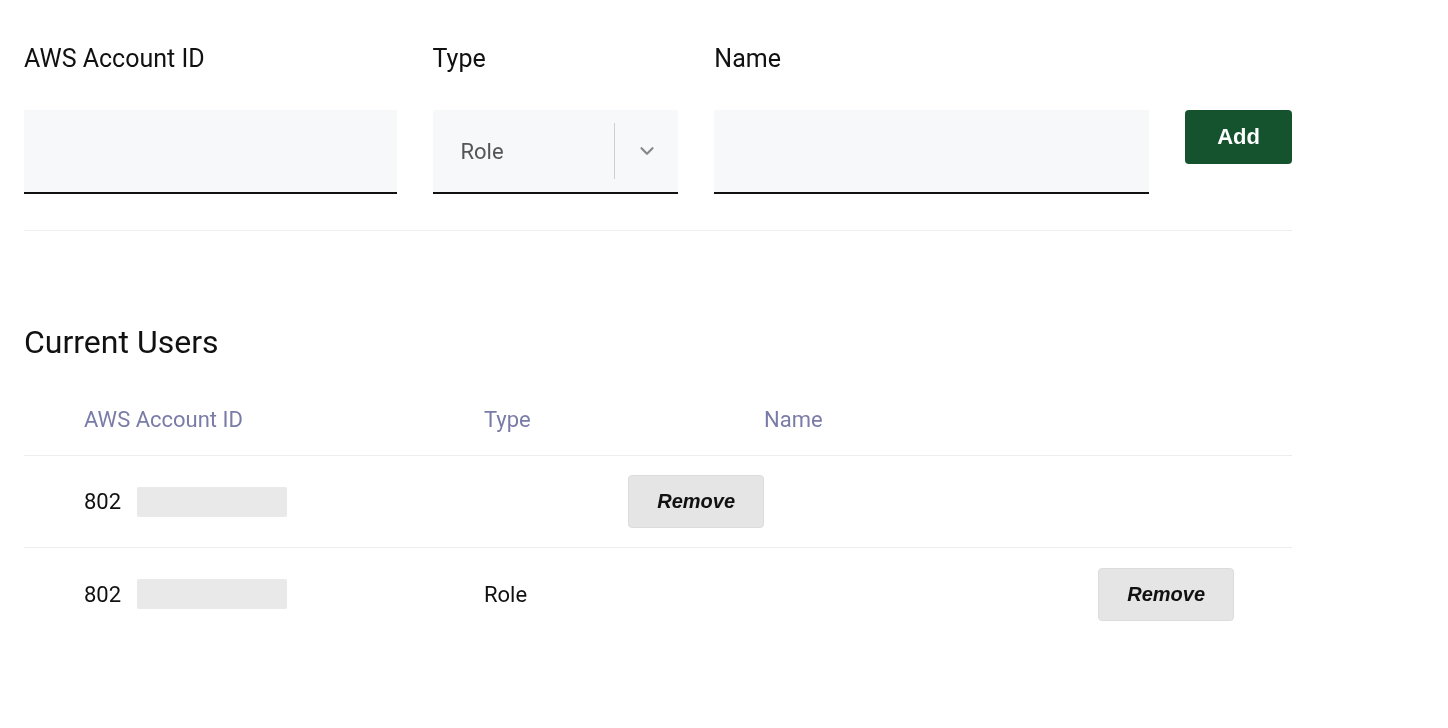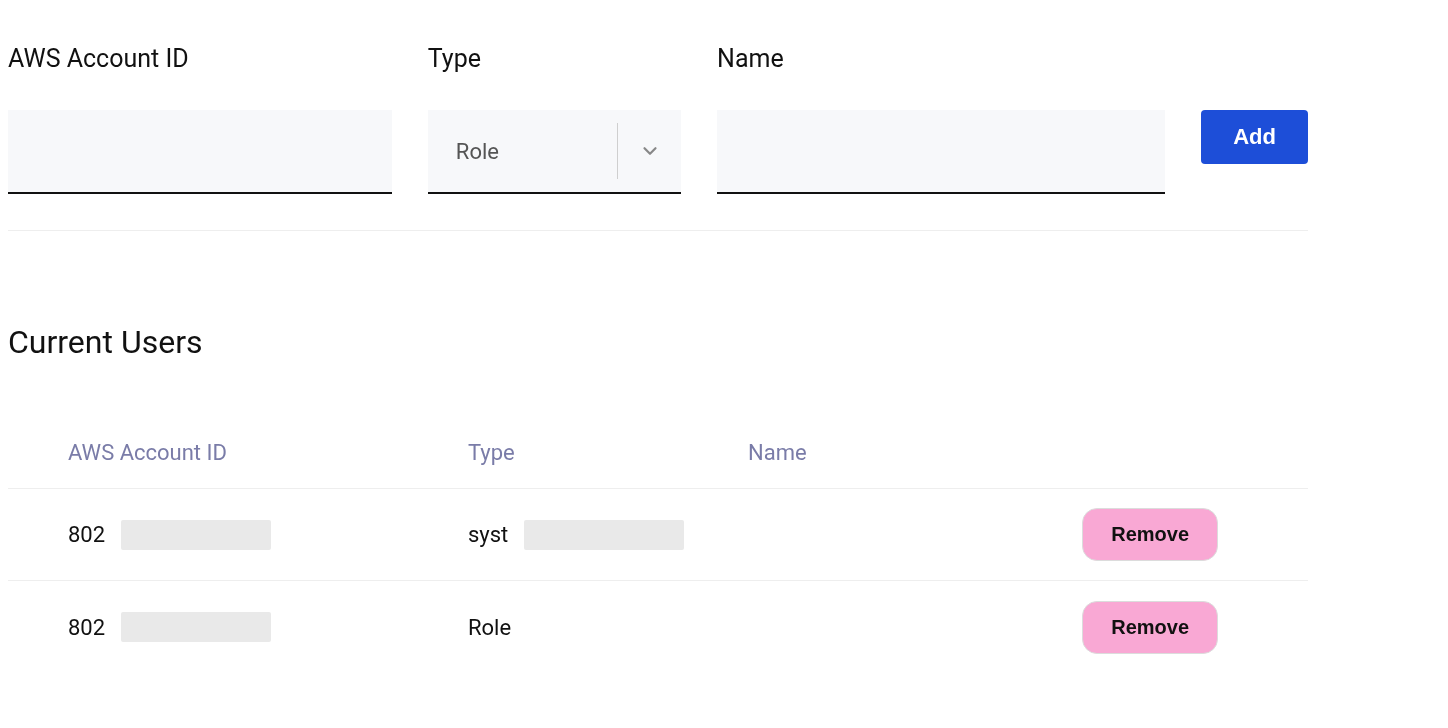--- a/index.html
+++ b/index.html
@@ -6,21 +6,21 @@
   html, body {
     margin: 0;
     padding: 0;
     background: #ffffff;
     font-family: -apple-system, BlinkMacSystemFont, "Segoe UI", Roboto, Helvetica, Arial, sans-serif;
     color: #111;
     font-size: 16px;
   }
   .page {
     width: 1316px;
-    padding: 0 8px;
+    padding: 0 24px;
   }
 
   
   .form-row {
     display: flex;
     align-items: flex-start;
     gap: 36px;
     padding-top: 44px;
     padding-bottom: 36px;
     border-bottom: 1px solid #eeeeee;
@@ -74,36 +74,36 @@
     justify-content: center;
   }
   .select-chevron-wrap svg { stroke: #888; }
 
   .add-area {
     display: flex;
     align-items: center;
     padding-top: 66px; 
   }
   .add-button {
-    background: #1d4ed8;
+    background: #14532d;
     color: #ffffff;
     font-size: 22px;
     font-weight: 600;
     border: none;
     border-radius: 4px;
     padding: 14px 32px;
     cursor: pointer;
   }
 
   
   .section-heading {
     font-size: 32px;
     font-weight: 400;
     color: #111;
-    margin: 92px 0 56px 0;
+    margin: 92px 0 23px 0;
   }
 
   
   .users-table {
     width: 100%;
   }
   .table-head, .table-row {
     display: grid;
     grid-template-columns: 400px 280px 470px 1fr;
     align-items: center;
@@ -136,28 +136,29 @@
   }
   .redact-short  { width: 150px; }
   .redact-med    { width: 160px; }
   .redact-long   { width: 262px; }
 
   .action-cell {
     display: flex;
     justify-content: flex-end;
   }
   .remove-button {
-    background: #f9a8d4;
+    background: #e5e5e5;
     border: 1px solid #dcdcdc;
-    border-radius: 15px;
+    border-radius: 4px;
     font-size: 20px;
     font-weight: 600;
     color: #111;
     padding: 14px 28px;
     cursor: pointer;
+    font-style: italic;
   }
 </style>
 </head>
 <body>
 
 <div class="page">
 
   <div class="form-row">
 
     <div class="field field-account">
@@ -197,24 +198,20 @@
       <div>Type</div>
       <div>Name</div>
       <div></div>
     </div>
 
     <div class="table-row">
       <div class="cell-account">
         <span>802</span>
         <span class="redact redact-short"></span>
       </div>
-      <div class="cell-name">
-        <span>syst</span>
-        <span class="redact redact-med"></span>
-      </div>
       <div class="action-cell">
         <button class="remove-button">Remove</button>
       </div>
     </div>
 
     <div class="table-row">
       <div class="cell-account">
         <span>802</span>
         <span class="redact redact-short"></span>
       </div>

